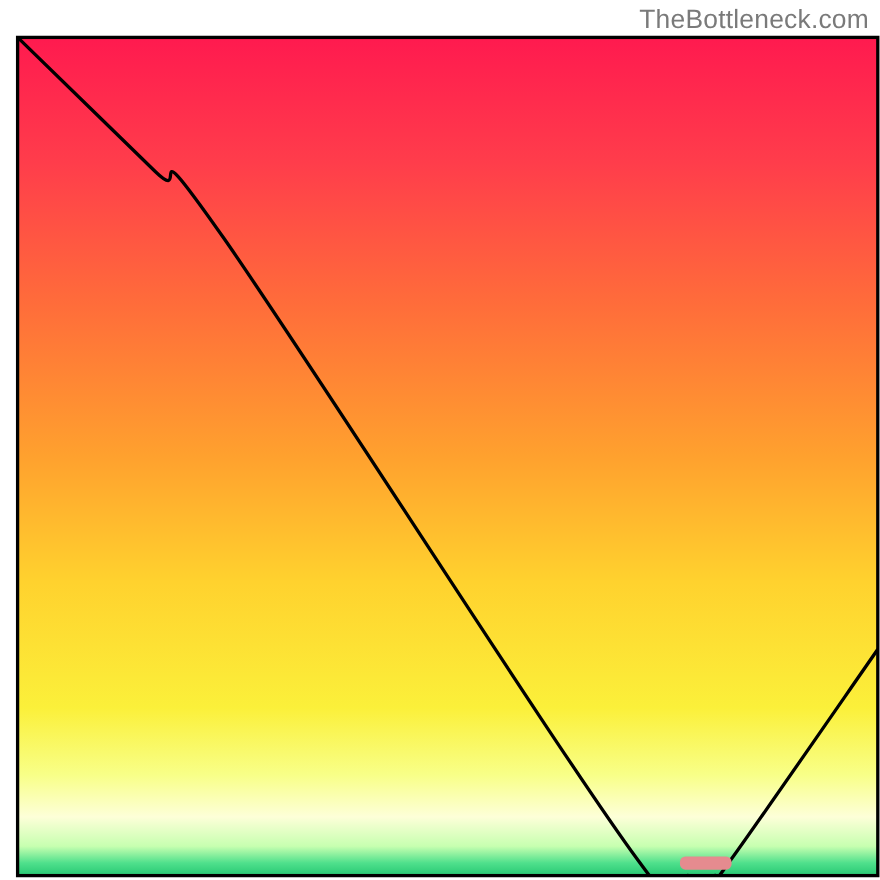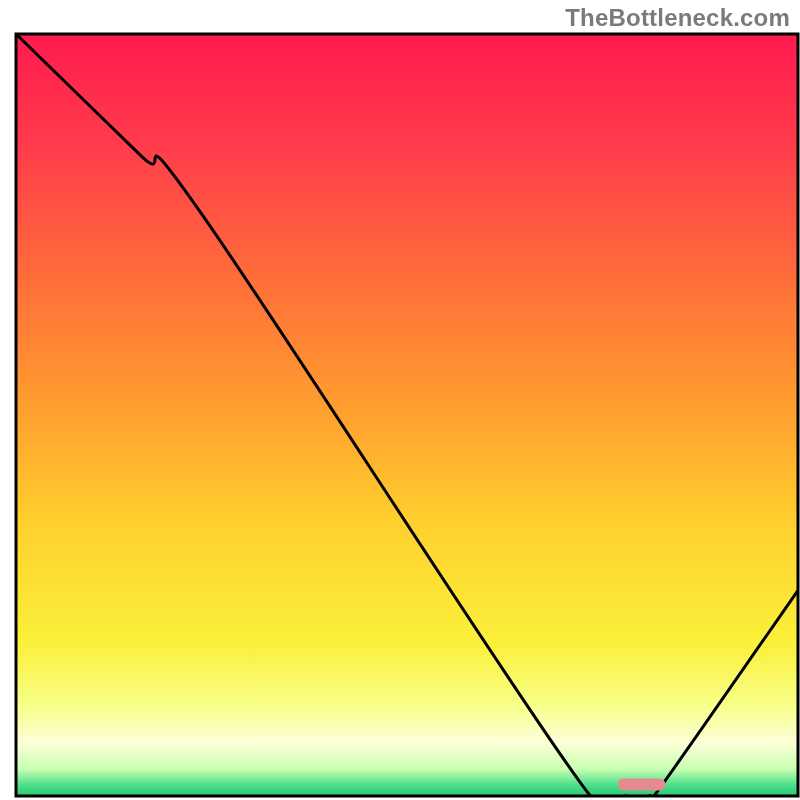--- a/index.html
+++ b/index.html
@@ -13,21 +13,21 @@
   .chart-container {
     position: relative;
     width: 800px;
     height: 800px;
   }
   .watermark {
     position: absolute;
     top: 4px;
     right: 10px;
     font-size: 24px;
-    font-weight: bold;
+    font-weight: normal;
     color: #7a7a7a;
     letter-spacing: 0.2px;
   }
   svg.plot {
     position: absolute;
     top: 0;
     left: 0;
     width: 800px;
     height: 800px;
   }

